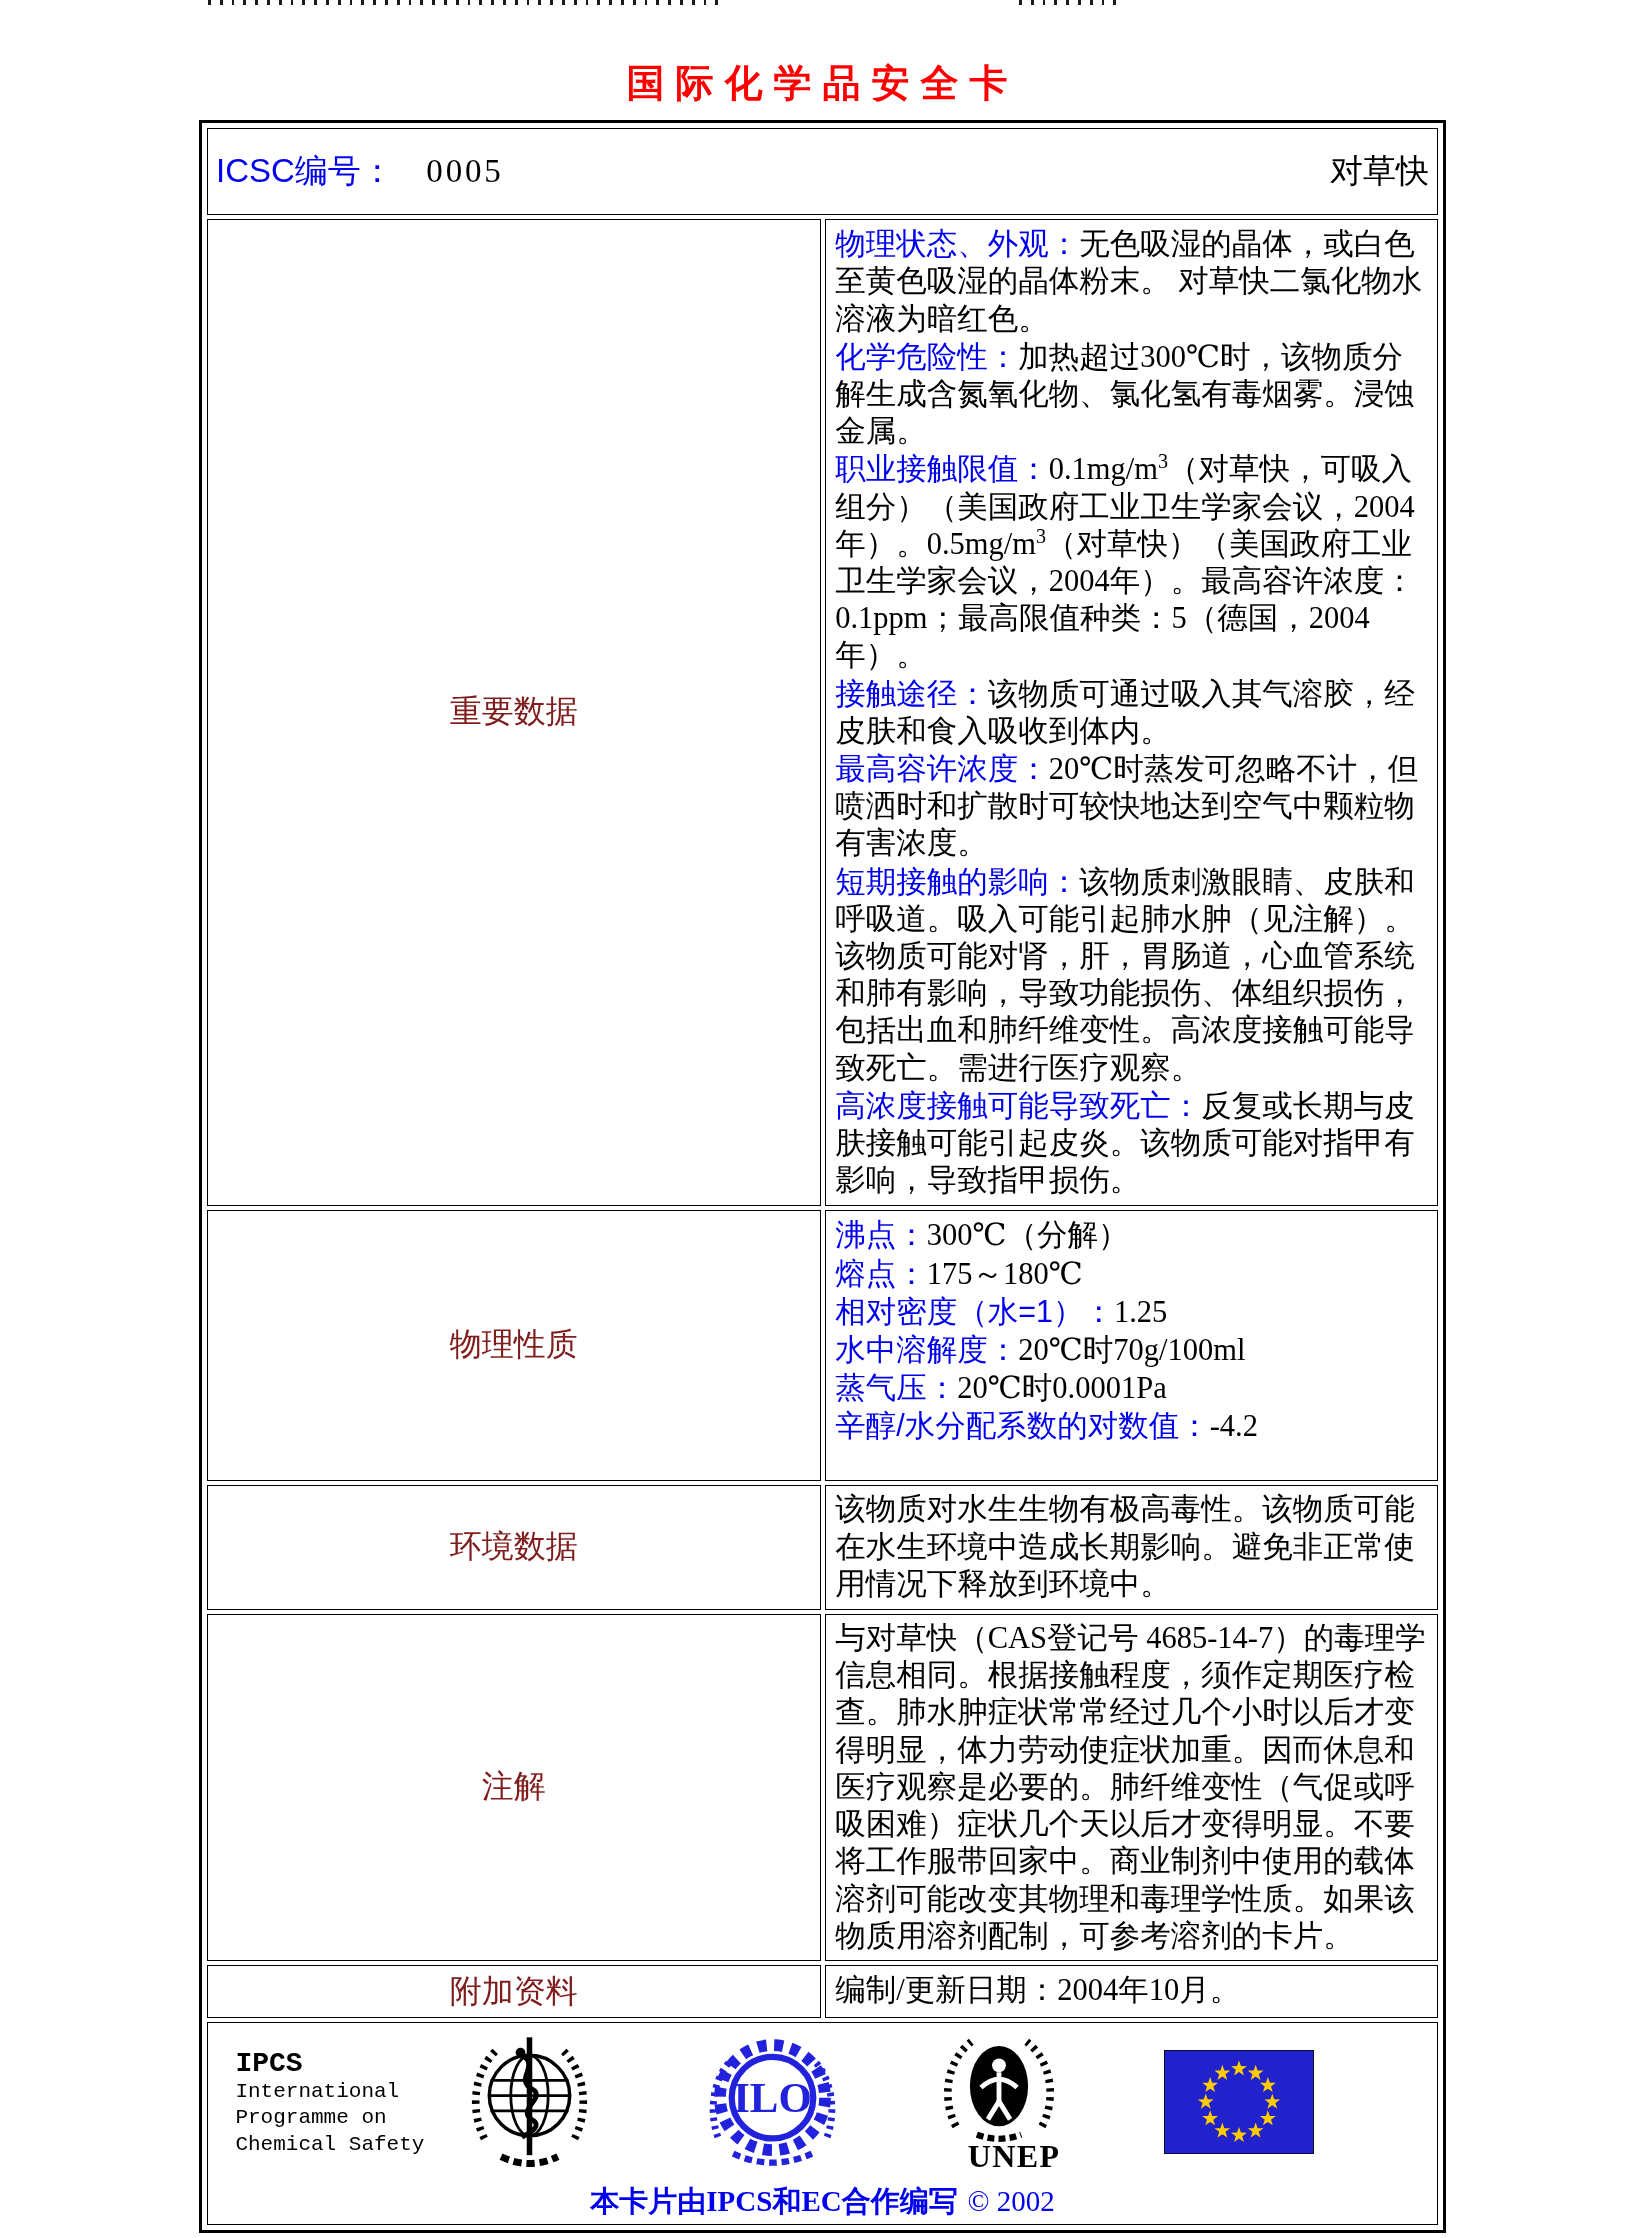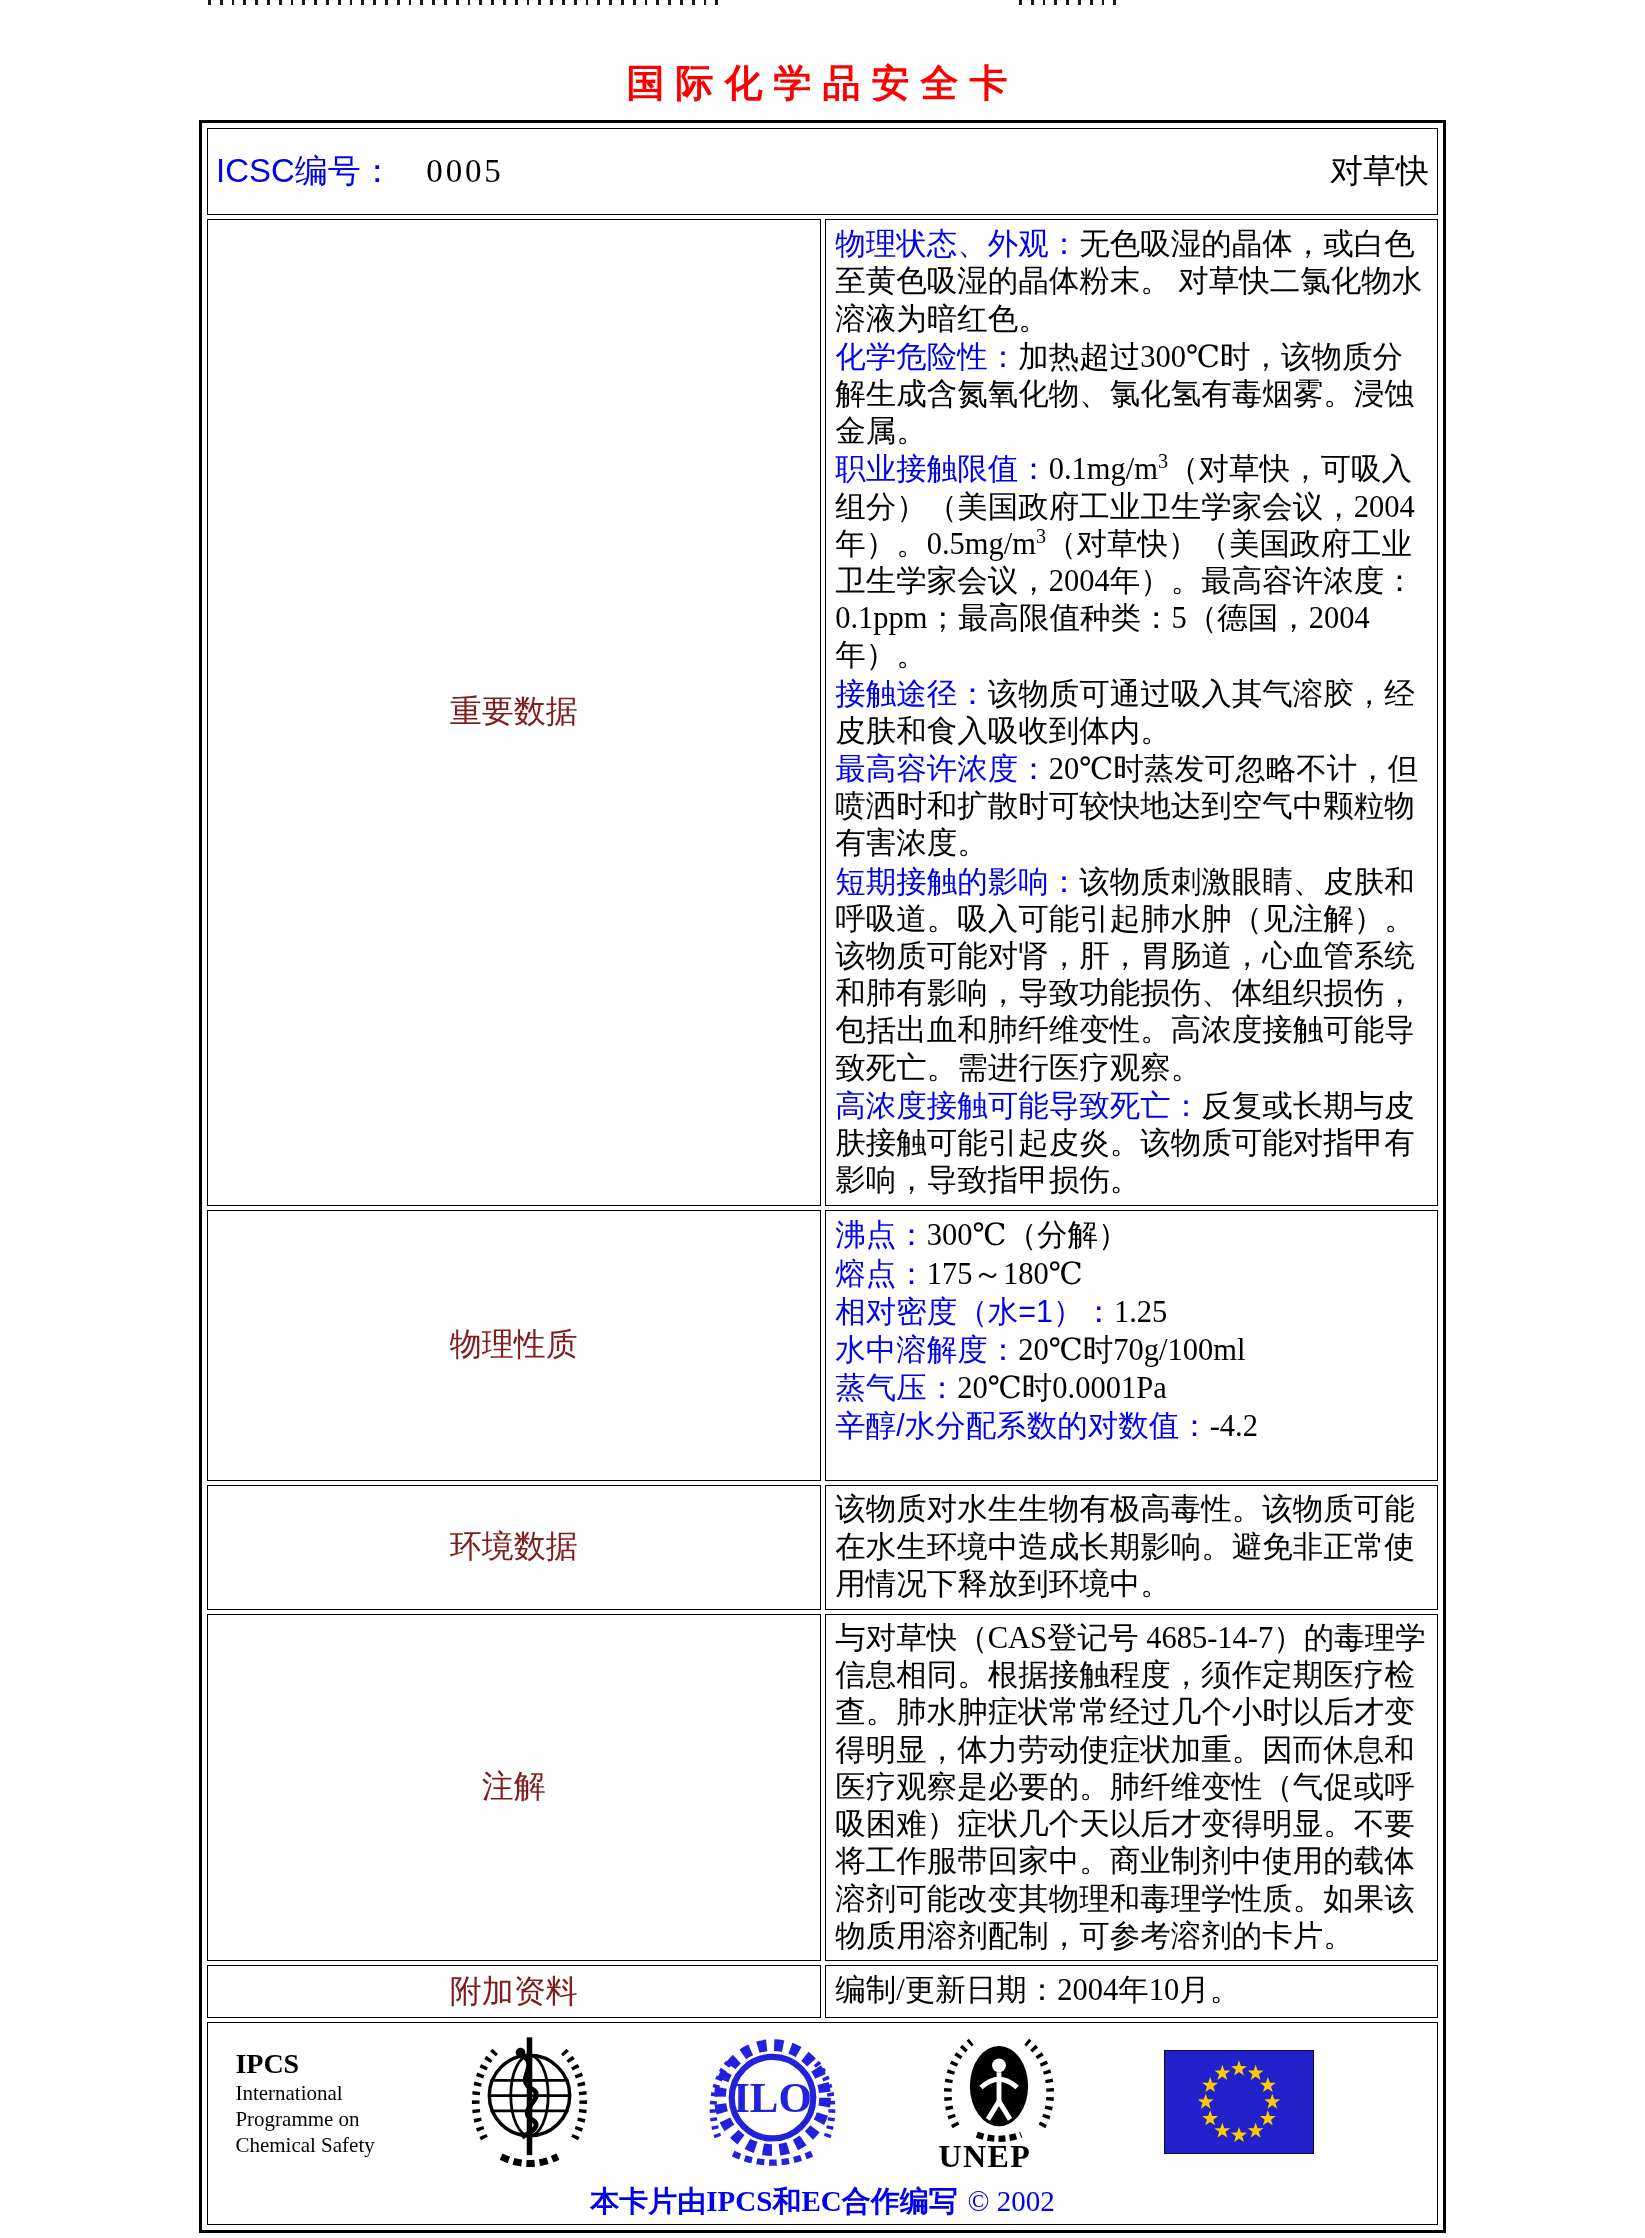--- a/index.html
+++ b/index.html
@@ -60,26 +60,26 @@
   .mh-important  { min-height:825px; }
   .mh-physical   { min-height:258px; }
   .mh-env        { min-height:80px; }
   .mh-notes      { min-height:223px; }
   .mh-additional { min-height:40px; }
 
   
   .logos-inner { min-height:175px; padding:4.2px 7px 1.4px; }
   .logos-flex { display:flex; align-items:center; }
   .ipcs-block { margin-left:19.4px; width:194px;
-    font-family:Liberation Serif, serif; }
+    font-family:Liberation Mono, monospace; }
   .ipcs-acronym { font-size:28px; font-weight:bold; }
   .ipcs-line { font-size:21px; line-height:1.25; }
   .who-wrap  { margin-left:36px; }
   .ilo-wrap  { margin-left:110px; }
-  .unep-wrap { margin-left:97px; text-align:left; }
+  .unep-wrap { margin-left:97px; text-align:right; }
   .unep-caption { font-size:32px; font-weight:bold; letter-spacing:1.4px;
     margin-top:-7px; font-family:"Liberation Serif","DejaVu Serif",serif; }
   .eu-wrap   { margin-left:104px; }
   .copyright-line {
     text-align:center; color:#0000ee; font-size:29px; font-weight:bold;
     margin-top:4.2px; font-family:"Liberation Serif","DejaVu Serif",serif;
   }
   .copyright-year { font-weight:normal; margin-left:9.7px; }
 </style>
 </head>

